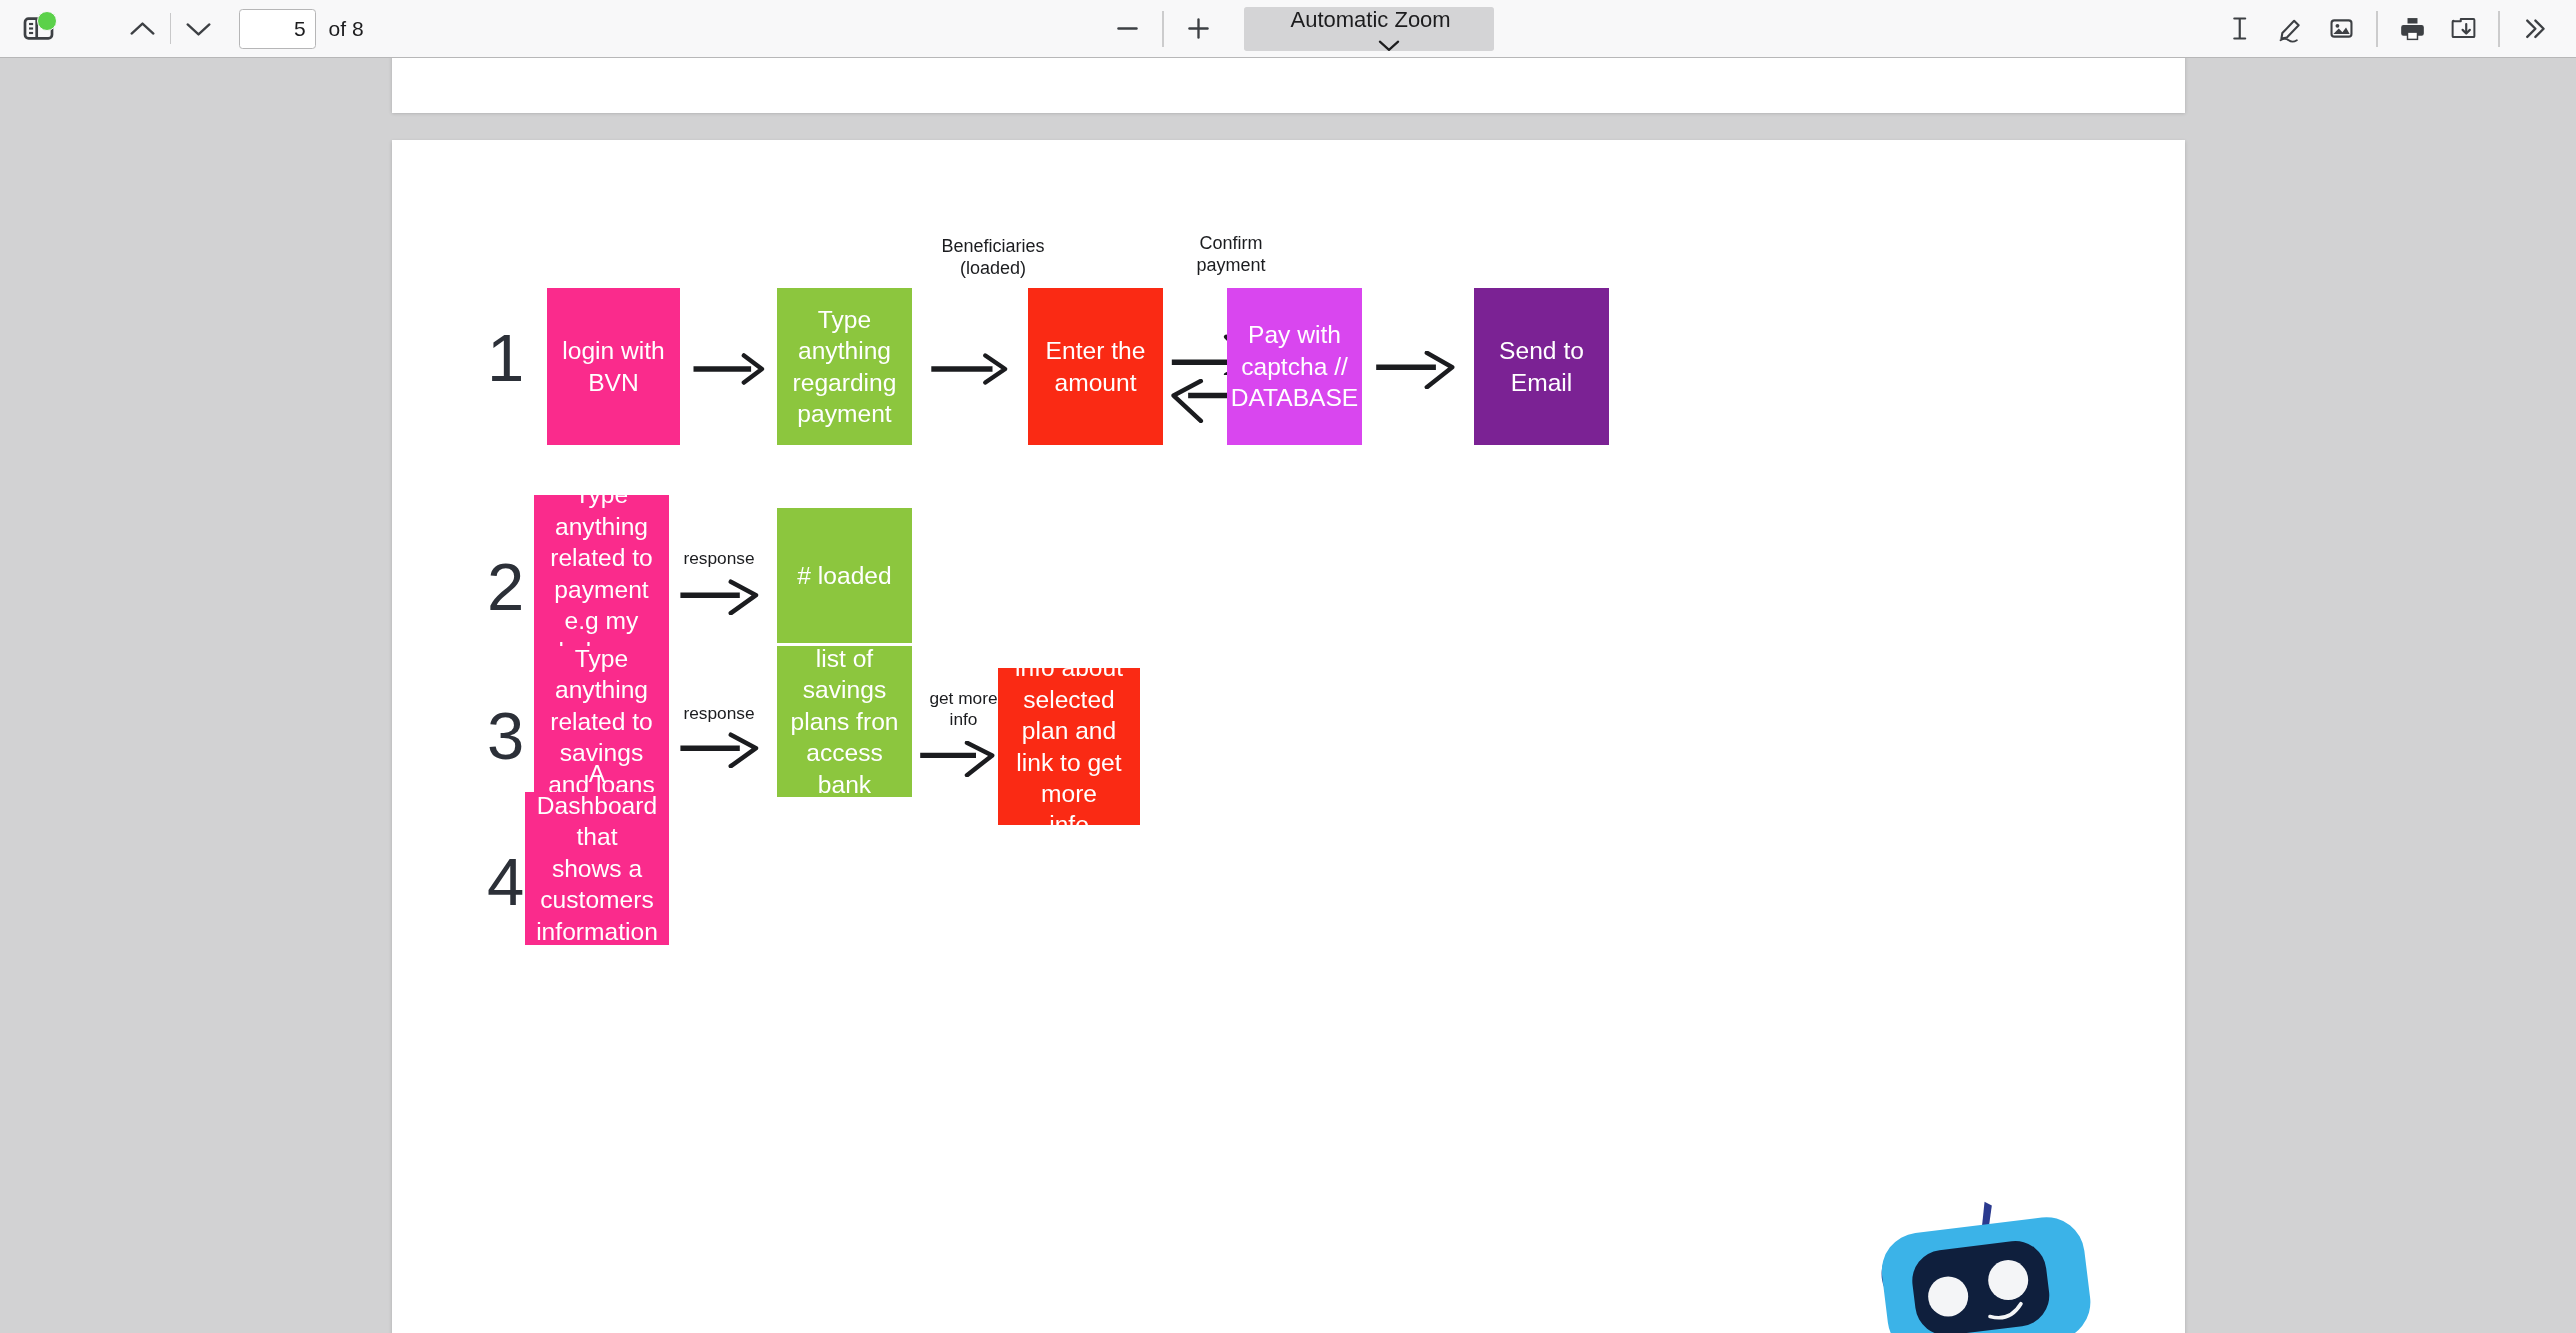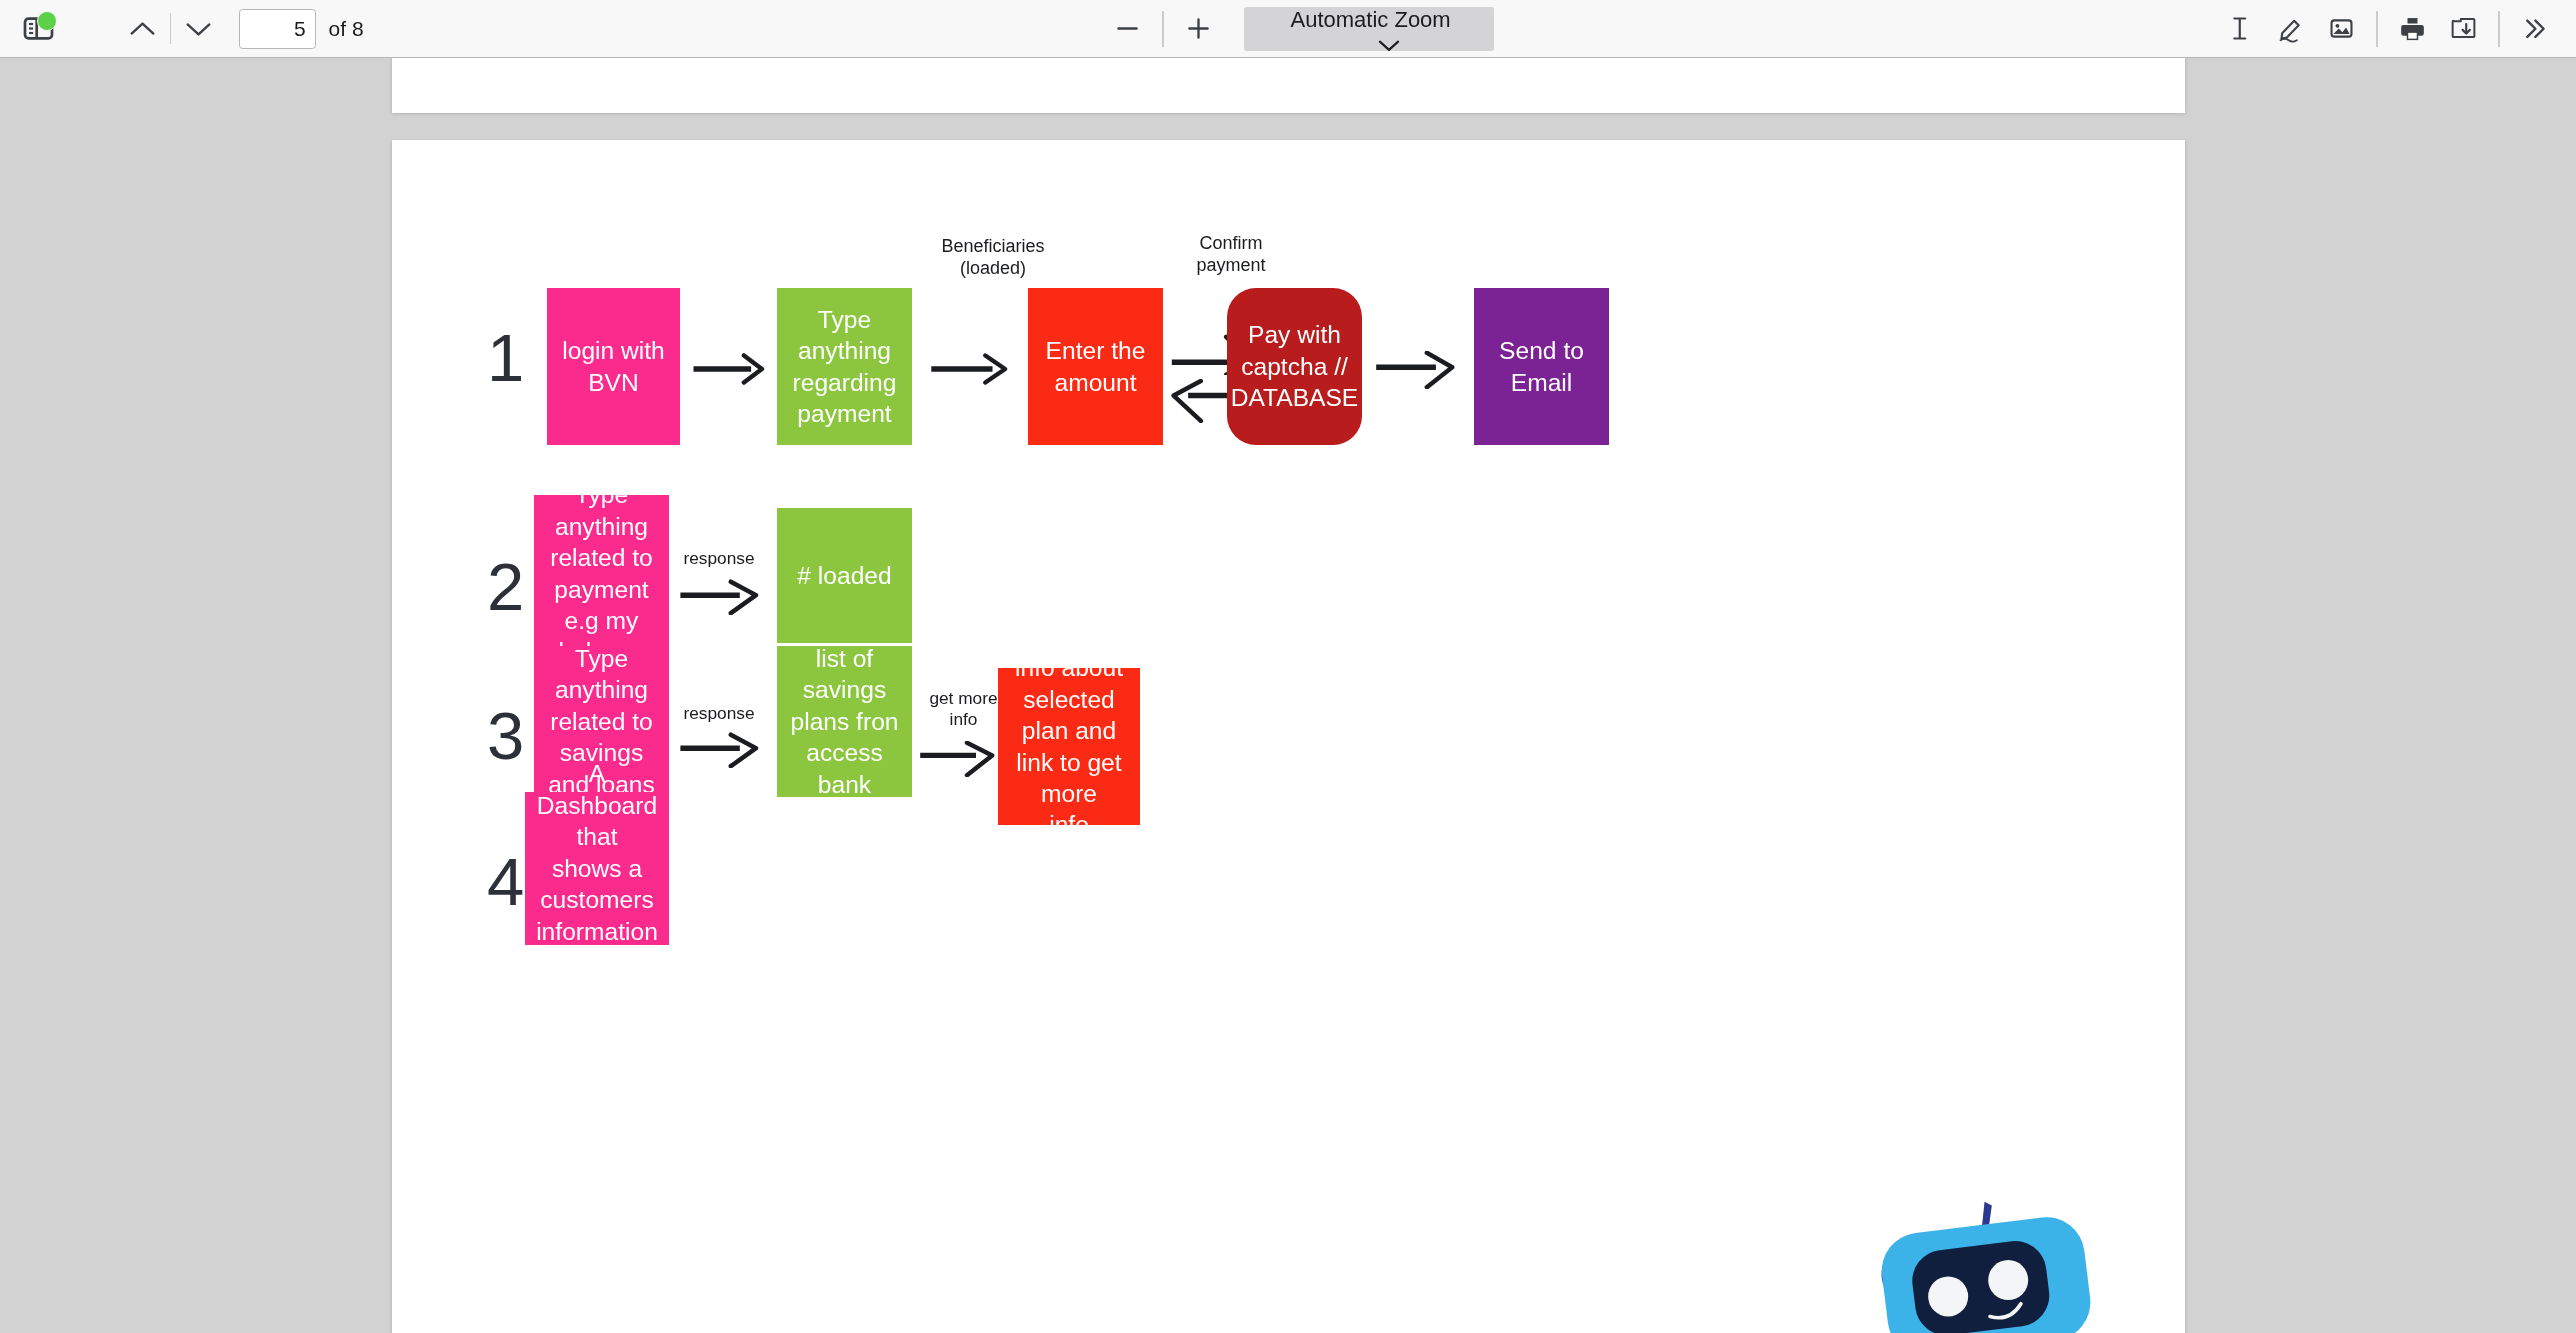--- a/index.html
+++ b/index.html
@@ -121,21 +121,21 @@
     text-align: center;
     color: #ffffff;
     font-size: 24.6px;
     line-height: 1.28;
     padding: 5.5px 7.3px;
     font-family: "Liberation Sans", sans-serif;
   }
   .c-pink   { background: #fa2b8c; }
   .c-green  { background: #8cc63e; }
   .c-red    { background: #fa2a14; }
-  .c-blue   { background: #b91c1c; border-radius: 29px; }
+  .c-blue   { background: #d946ef; }
   .c-purple { background: #7b2294; }
 
   .edge-label {
     position: absolute;
     font-size: 18px;
     color: #1b1c1f;
     text-align: center;
     line-height: 1.2;
     font-family: "Liberation Sans", sans-serif;
   }

